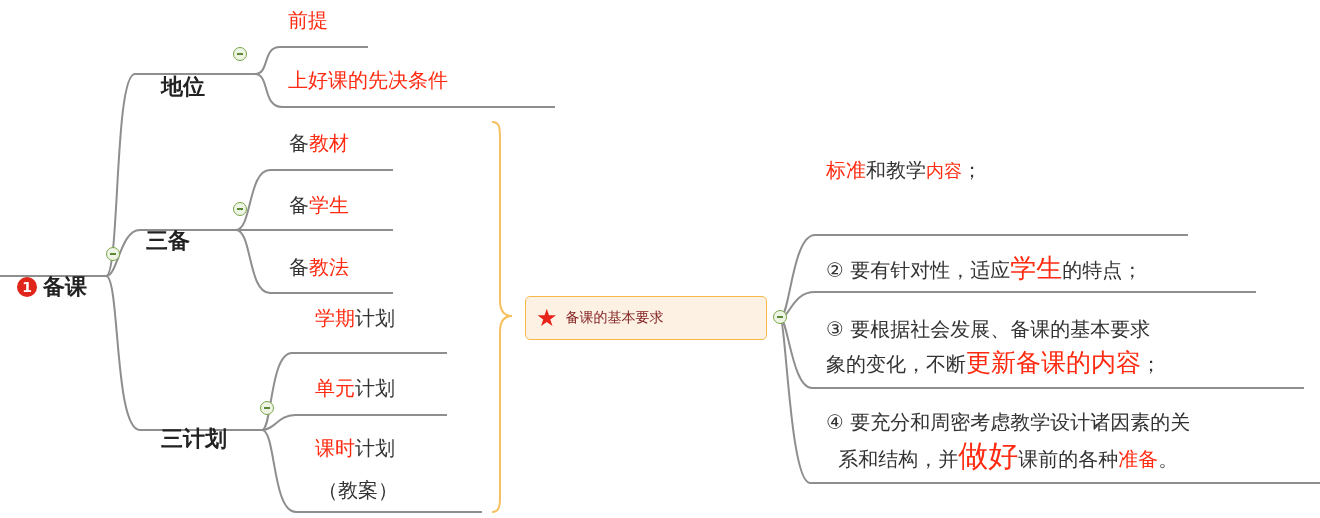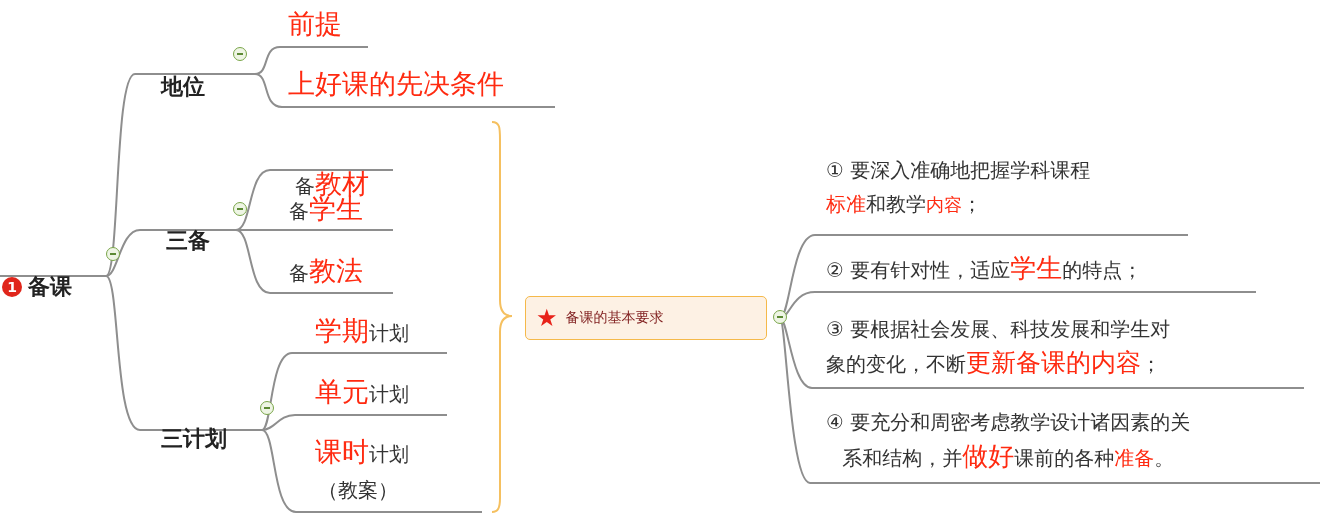--- a/index.html
+++ b/index.html
@@ -4,21 +4,21 @@
 <style>
   html, body { margin: 0; padding: 0; background: #ffffff; }
   body { width: 1320px; height: 518px; position: relative; overflow: hidden;
          font-family: "DejaVu Sans", "Liberation Sans", sans-serif; }
   svg.lines { position: absolute; left: 0; top: 0; width: 1320px; height: 518px; }
   .node { position: absolute; white-space: nowrap; color: #333333; line-height: 1; }
   .bold { font-weight: bold; color: #222; margin-top: 32px; }
   .red { color: #ff2a10; }
   .t-root { font-size: 22px; }
   .t-l1 { font-size: 22px; }
-  .t-leaf-big { font-size: 27px; }
+  .t-leaf-big { font-size: 20px; }
   .t-small { font-size: 20px; }
   .t-req { font-size: 20px; line-height: 34px; }
   .badge { display: inline-block; width: 20px; height: 20px; border-radius: 50%;
            background: #e0261b; color: #fff; font-size: 14px; font-weight: bold;
            text-align: center; line-height: 20px; vertical-align: 2px; margin-right: 6px; }
   .collapse { position: absolute; width: 14px; height: 14px; border-radius: 50%;
               border: 1.5px solid #7aa64a; background: #eef5e4; box-sizing: border-box; }
   .collapse::after { content: ""; position: absolute; left: 3px; right: 3px; top: 5px;
                      height: 2px; background: #5c8a34; }
   .central { position: absolute; left: 525px; top: 296px; width: 242px; height: 44px;
@@ -52,75 +52,74 @@
 
     <path d="M780 318 C790 318,792 235,815 235 H1188"></path>
     <path d="M780 318 C790 318,792 292,815 292 H1256"></path>
     <path d="M780 318 C788 318,792 388,812 388 H1304"></path>
     <path d="M780 318 C786 318,790 483,810 483 H1320"></path>
   </g>
 
   <path d="M492 122 C500 122,500 128,500 140 V300 C500 310,504 316,512 316 C504 316,500 322,500 332 V498 C500 508,498 512,492 512" fill="none" stroke="#f5c060" stroke-width="2"></path>
 </svg>
 
-<div class="node bold t-root" style="left:2px; top:244px;">
+<div class="node bold t-root" style="left:17px; top:244px;">
   <span class="badge">1</span><span>备课</span>
 </div>
 <div class="collapse" style="left:106px; top:247px;"></div>
 
 <div class="node bold t-l1" style="left:161px; top:44px;">地位</div>
 <div class="collapse" style="left:233px; top:47px;"></div>
 <div class="node t-leaf-big" style="left:288px; top:10px;">
   <span class="red">前提</span>
 </div>
 <div class="node t-leaf-big" style="left:288px; top:70px;">
   <span class="red">上好课的先决条件</span>
 </div>
 
-<div class="node bold t-l1" style="left:166px; top:198px;">三备</div>
+<div class="node bold t-l1" style="left:146px; top:198px;">三备</div>
 <div class="collapse" style="left:233px; top:202px;"></div>
-<div class="node" style="left:295px; top:133px;margin-top:37px;">
+<div class="node" style="left:289px; top:133px;">
   <span class="t-small">备</span><span class="red t-leaf-big">教材</span>
 </div>
 <div class="node" style="left:289px; top:195px;">
   <span class="t-small">备</span><span class="red t-leaf-big">学生</span>
 </div>
 <div class="node" style="left:289px; top:257px;">
   <span class="t-small">备</span><span class="red t-leaf-big">教法</span>
 </div>
 
 <div class="node bold t-l1" style="left:161px; top:398px;font-family:Liberation Mono, monospace;">三计划</div>
 <div class="collapse" style="left:260px; top:401px;"></div>
-<div class="node" style="left:315px; top:317px;">
+<div class="node" style="left:315px; top:308px;">
   <span class="red t-leaf-big">学期</span><span class="t-small">计划</span>
 </div>
 <div class="node" style="left:315px; top:378px;">
   <span class="red t-leaf-big">单元</span><span class="t-small">计划</span>
 </div>
 <div class="node" style="left:315px; top:438px;">
   <span class="red t-leaf-big">课时</span><span class="t-small">计划</span>
 </div>
 <div class="node t-small" style="left:318px; top:480px;">（教案）</div>
 
 <div class="central">
   <span class="star">★</span>
   <span class="label">备课的基本要求</span>
 </div>
 <div class="collapse" style="left:773px; top:310px;"></div>
 
 <div class="node t-req" style="left:826px; top:153px;">
-  <div><span>① 要深入准确地把握学科课程</span></div>
   <div><span class="red" style="font-size:20px">标准</span><span>和教学</span><span class="red" style="font-size:18px">内容</span><span>；</span></div>
 </div>
 
 <div class="node t-req" style="left:826px; top:251px;">
   <span>② 要有针对性，适应</span><span class="red" style="font-size:26px">学生</span><span>的特点；</span>
 </div>
 
 <div class="node t-req" style="left:826px; top:312px;">
-  <div><span>③ 要根据社会发展、科技发展和学生对</span></div>
+  <div><span>③ 要根据社会发展、备课的基本要求</span></div>
   <div><span>象的变化，不断</span><span class="red" style="font-size:25px">更新备课的内容</span><span>；</span></div>
 </div>
 
 <div class="node t-req" style="left:826px; top:405px;text-align:center;">
   <div><span>④ 要充分和周密考虑教学设计诸因素的关</span></div>
-  <div><span>系和结构，并</span><span class="red" style="font-size:26px">做好</span><span>课前的各种</span><span class="red" style="font-size:20px">准备</span><span>。</span></div>
+  <div><span>系和结构，并</span><span class="red" style="font-size:30px">做好</span><span>课前的各种</span><span class="red" style="font-size:20px">准备</span><span>。</span></div>
 </div>
 
 </body></html>

